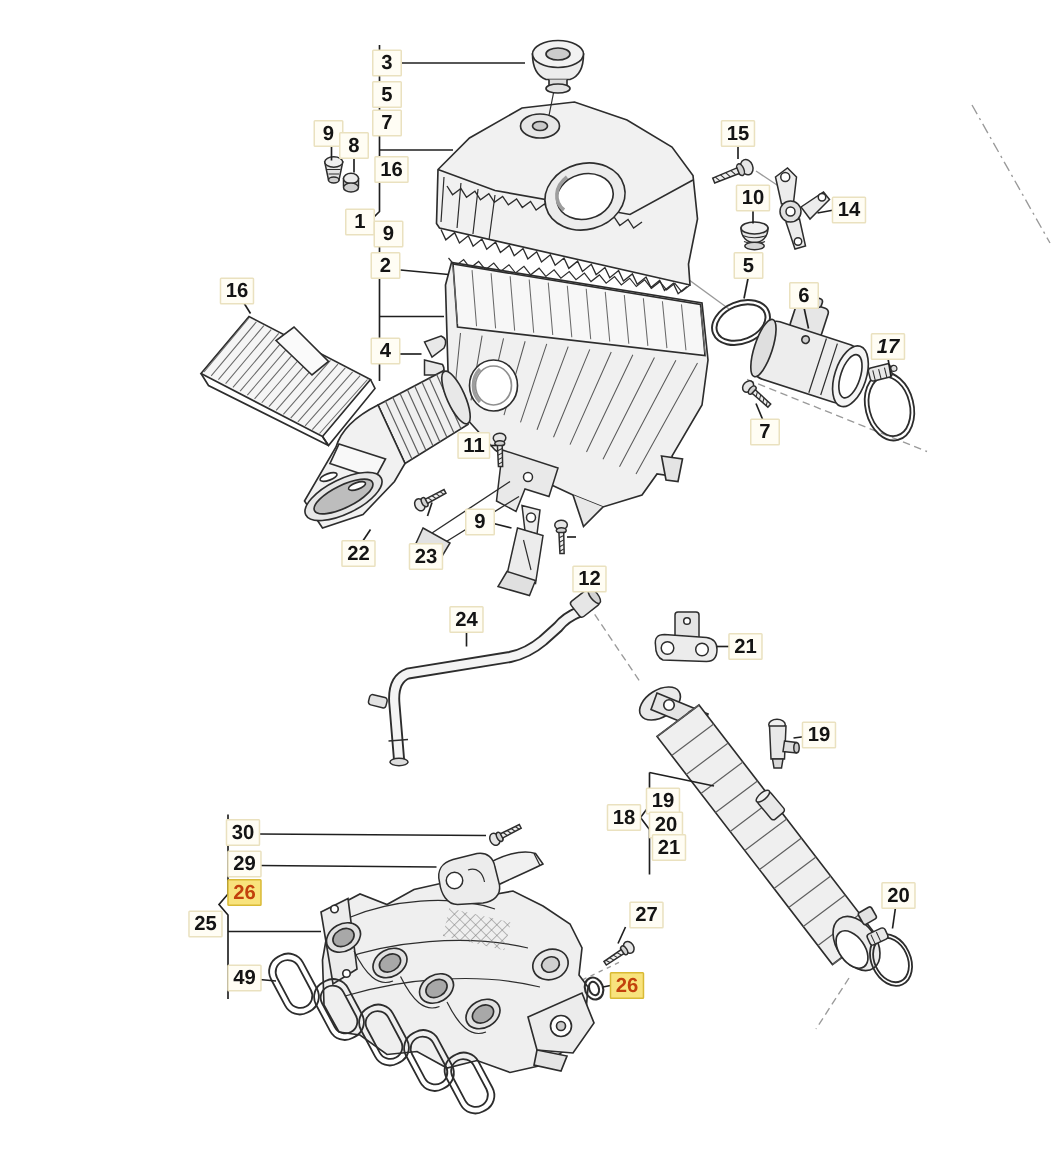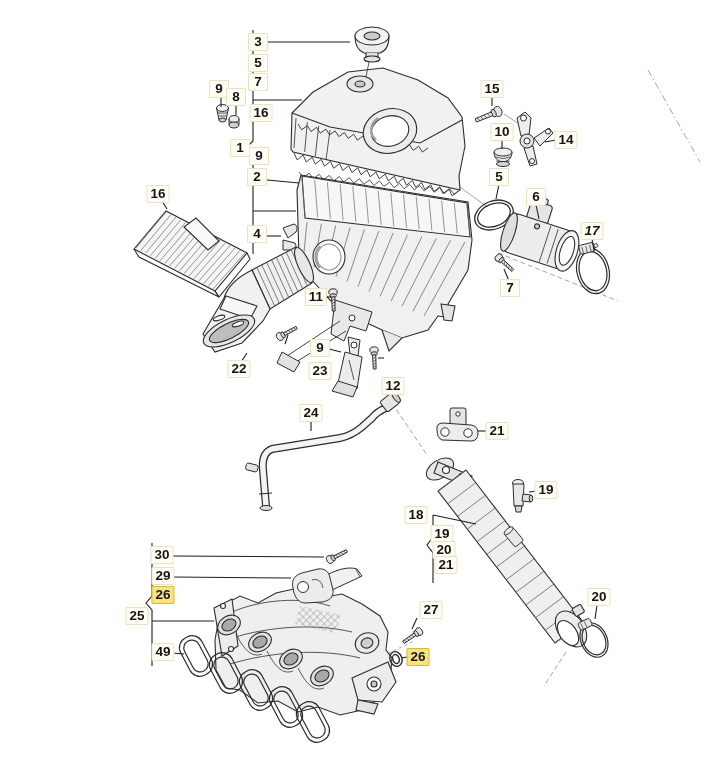--- a/index.html
+++ b/index.html
@@ -4,21 +4,21 @@
 <style>
   html,body{margin:0;padding:0;background:#ffffff;}
   #stage{position:relative;width:707px;height:769px;background:#ffffff;overflow:hidden;
          font-family:"Liberation Sans",sans-serif;}
   #art{position:absolute;left:0;top:0;}
   #callout-layer{position:absolute;left:0;top:0;width:707px;height:769px;pointer-events:none;}
   .callout{position:absolute;transform:translate(-50%,-50%);pointer-events:auto;cursor:pointer;
            font-size:13.5px;font-weight:bold;line-height:16px;padding:0 3px;min-width:12px;
            text-align:center;border:1px solid #eae1bf;background:#fffdf4;color:#141414;
            border-radius:1px;}
-  .callout.hl{background:#f8e37d;border-color:#d9ba35;color:#0f172a;}
+  .callout.hl{background:#f8e37d;border-color:#d9ba35;color:#c2410c;}
   svg path,svg ellipse,svg rect,svg circle,svg line,svg polyline{vector-effect:non-scaling-stroke;}
 </style>
 </head>
 <body>
 
 <div id="stage">
 <svg id="art" width="707" height="769" viewBox="0 0 707 769">
   <defs>
     <pattern id="xh" width="5" height="5" patternUnits="userSpaceOnUse" patternTransform="rotate(32)">
       <path d="M0,0 L0,5 M0,0 L5,0" stroke="#777" stroke-width="0.7"></path>
@@ -336,28 +336,28 @@
       <div class="callout" style="left: 158px; top: 194px;">16</div>
       <div class="callout" style="left: 257px; top: 234px;">4</div>
       <div class="callout" style="left: 492px; top: 89px;">15</div>
       <div class="callout" style="left: 502px; top: 132px;">10</div>
       <div class="callout" style="left: 566px; top: 140px;">14</div>
       <div class="callout" style="left: 499px; top: 177px;">5</div>
       <div class="callout" style="left: 536px; top: 197px;">6</div>
       <div class="callout" style="left: 592px; top: 231px; font-style: italic;">17</div>
       <div class="callout" style="left: 510px; top: 288px;">7</div>
       <div class="callout" style="left: 316px; top: 297px;">11</div>
-      <div class="callout" style="left: 284px; top: 371px; margin-left: 36px;">23</div>
+      <div class="callout" style="left: 284px; top: 371px;">23</div>
       <div class="callout" style="left: 320px; top: 348px;">9</div>
       <div class="callout" style="left: 393px; top: 358px; margin-top: 28px;">12</div>
       <div class="callout" style="left: 239px; top: 369px; text-align: right;">22</div>
       <div class="callout" style="left: 311px; top: 413px;">24</div>
       <div class="callout" style="left: 497px; top: 431px;">21</div>
       <div class="callout" style="left: 546px; top: 490px;">19</div>
-      <div class="callout" style="left: 416px; top: 515px;">18</div>
+      <div class="callout" style="left: 416px; top: 545px;">18</div>
       <div class="callout" style="left: 442px; top: 534px;">19</div>
       <div class="callout" style="left: 444px; top: 550px;">20</div>
       <div class="callout" style="left: 446px; top: 565px;">21</div>
       <div class="callout" style="left: 419px; top: 610px; margin-left: 12px;">27</div>
       <div class="callout hl" style="left: 418px; top: 657px;">26</div>
       <div class="callout" style="left: 599px; top: 597px;">20</div>
       <div class="callout" style="left: 162px; top: 555px;">30</div>
       <div class="callout" style="left: 163px; top: 576px;">29</div>
       <div class="callout hl" style="left: 163px; top: 595px;">26</div>
       <div class="callout" style="left: 137px; top: 616px;">25</div>

